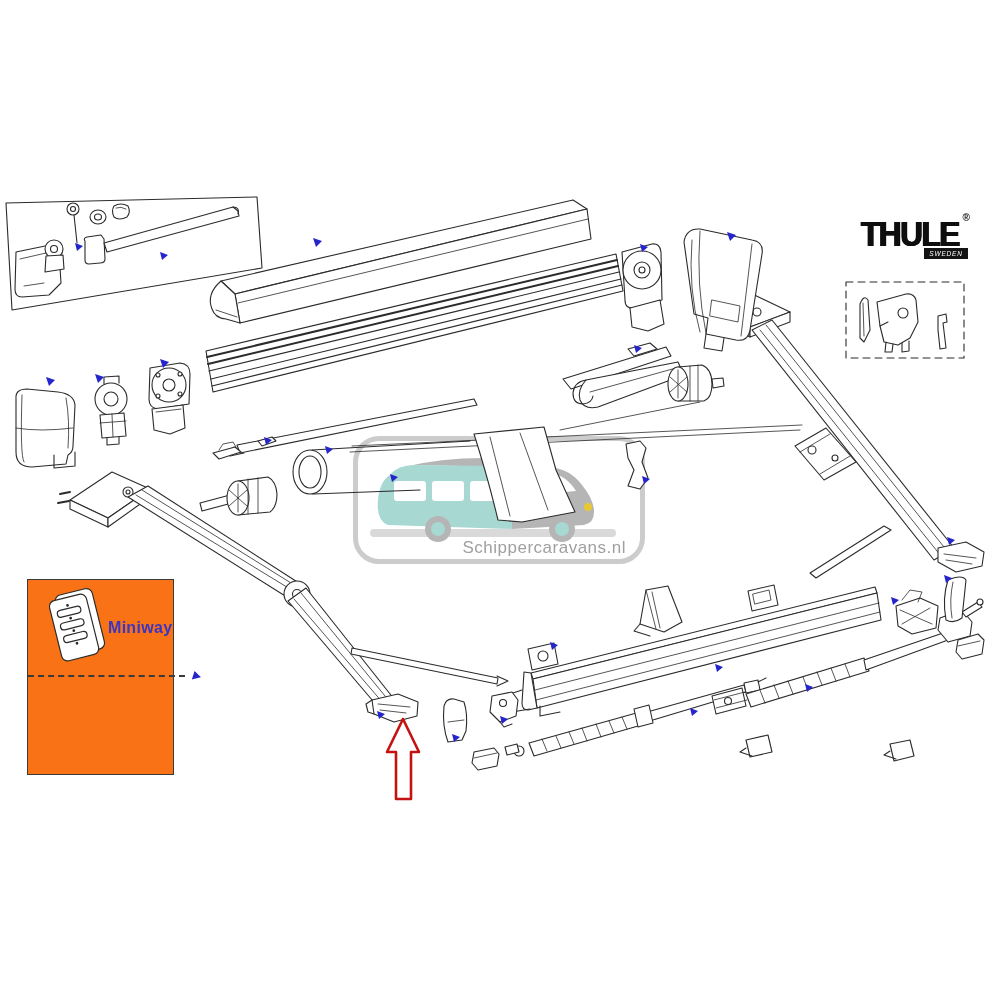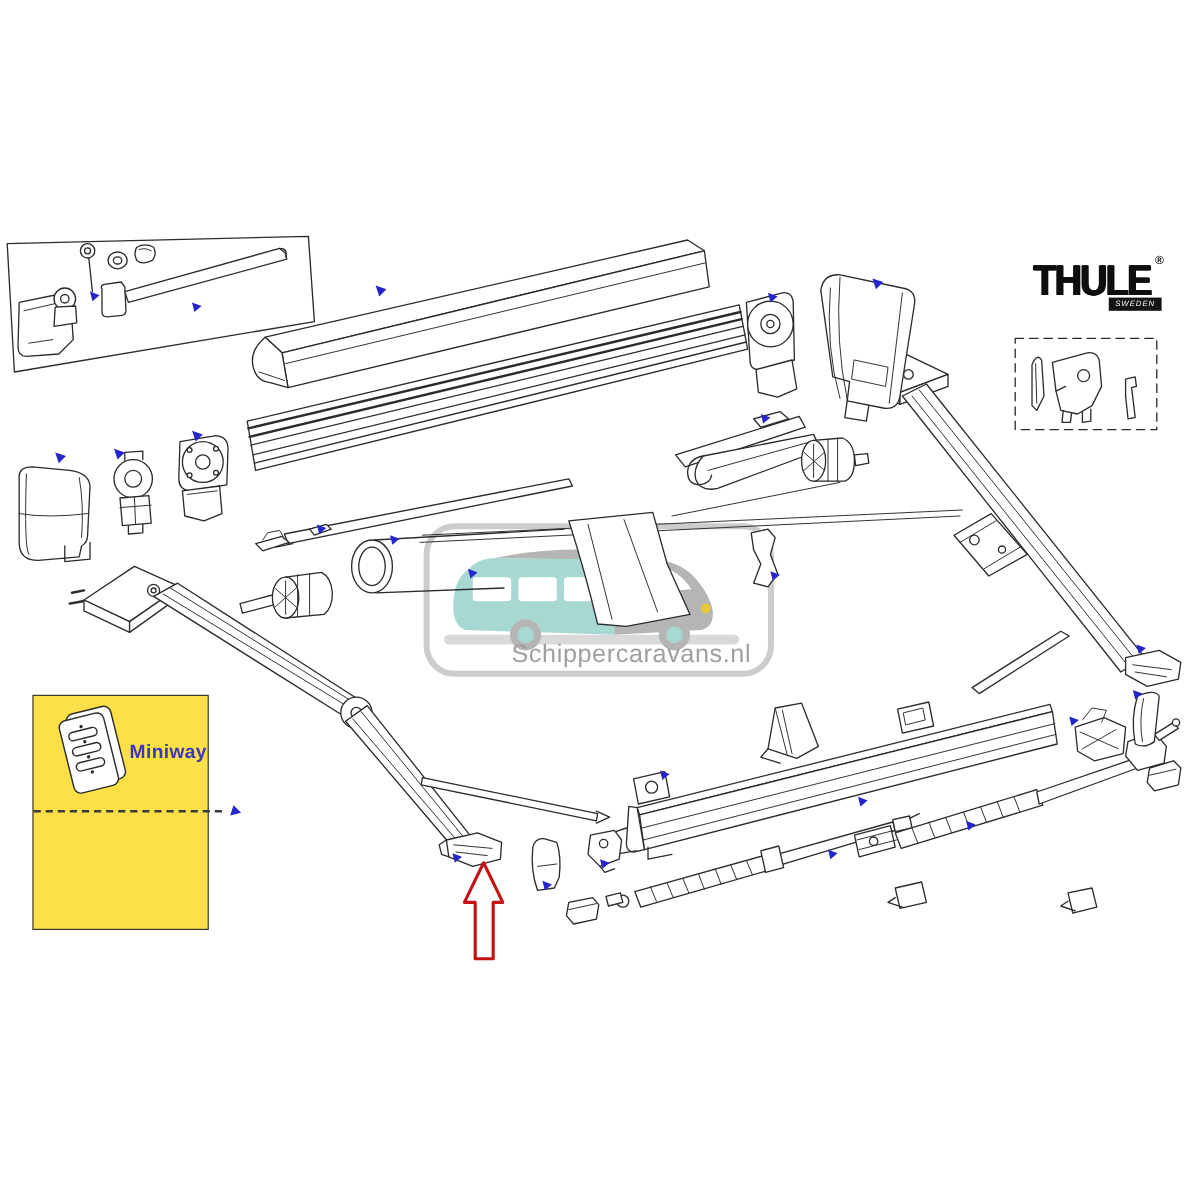--- a/index.html
+++ b/index.html
@@ -12,26 +12,26 @@
       stroke:#2b2b2b;fill:#ffffff;stroke-width:1.1;stroke-linejoin:round;stroke-linecap:round;}
   .art .nf{fill:none;}
   .art .thin{stroke-width:.8;}
   .art .thick{stroke-width:2;}
   .art .bm{fill:#2525cc;stroke:none;}
   .art .red{stroke:#c41212;stroke-width:2.6;fill:#ffffff;}
 
   
   .badge{position:absolute;left:353px;top:436px;width:282px;height:118px;z-index:1;
          background:#fff;border:5px solid #cccccc;border-radius:26px;}
-  .badge-text{position:absolute;right:14px;bottom:1px;font-size:21px;color:#9f9f9f;
+  .badge-text{position:absolute;right:14px;bottom:1px;font-size:17px;color:#9f9f9f;
               letter-spacing:.5px;z-index:2;}
 
   
   .legend{position:absolute;left:27px;top:579px;width:145px;height:194px;z-index:3;
-          border:1.6px solid #3a3a3a;background:#fde047;}
+          border:1.6px solid #3a3a3a;background:#f97316;}
   .legend-row{display:flex;align-items:center;height:95px;}
   .legend-label{font-size:16px;font-weight:600;color:#3b35c0;letter-spacing:.3px;}
   .legend-divider{position:relative;border-top:2.4px dashed #3a3a3a;width:108%;}
   .legend-tick{position:absolute;right:-16px;top:-5px;width:0;height:0;
                border-left:8px solid #2525cc;border-top:4px solid transparent;
                border-bottom:5px solid transparent;transform:rotate(18deg);}
   .remote-svg path,.remote-svg rect{stroke:#2b2b2b;fill:#fff;stroke-width:1.2;stroke-linejoin:round;}
   .remote-svg .dot{fill:#2b2b2b;stroke:none;}
   .remote-svg .nf{fill:none;}
 

